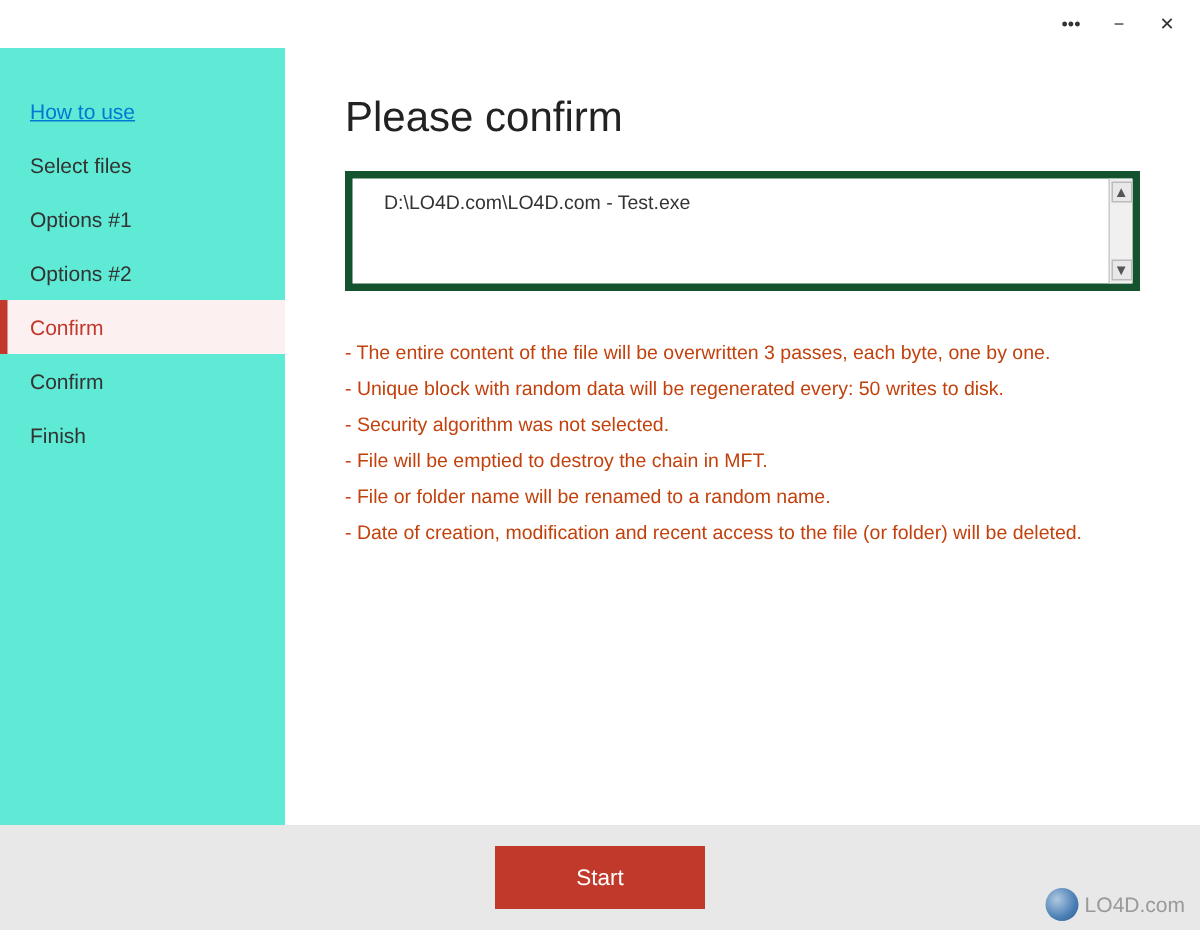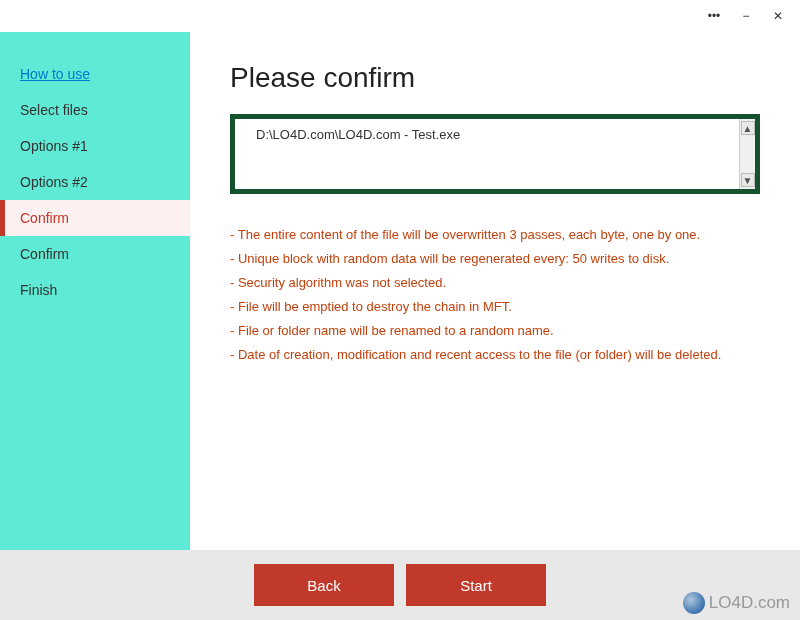--- a/index.html
+++ b/index.html
@@ -165,21 +165,21 @@
       color: #fff;
       border: none;
       font-size: 15px;
       cursor: pointer;
       font-family: 'Segoe UI', Arial, sans-serif;
     }
     .watermark {
       position: absolute;
       bottom: 4px;
       right: 8px;
-      font-size: 17px;
+      font-size: 14px;
       color: rgba(100,100,100,0.6);
       display: flex;
       align-items: center;
       gap: 4px;
     }
     .watermark-globe {
       width: 22px;
       height: 22px;
       border-radius: 50%;
       background: radial-gradient(circle at 35% 35%, #b0c8e0, #4a7fb5 60%, #2a5a8a);
@@ -246,21 +246,20 @@
             <div style="margin-bottom:2px;">- File or folder name will be renamed to a random name.</div>
             <div style="margin-bottom:2px;">- Date of creation, modification and recent access to the file (or folder) will be deleted.</div>
           </div>
       </div>
 
       <div class="spacer"></div>
     </div>
   </div>
 
   <div class="bottom-bar">
-    <button class="btn">Back</button>
     <button class="btn">Start</button>
   </div>
 </div>
 
 <div class="watermark" style="position: absolute; bottom: 6px; right: 10px;">
   <div class="watermark-globe"></div>
   <span>LO4D.com</span>
 </div>
 
 </body></html>

